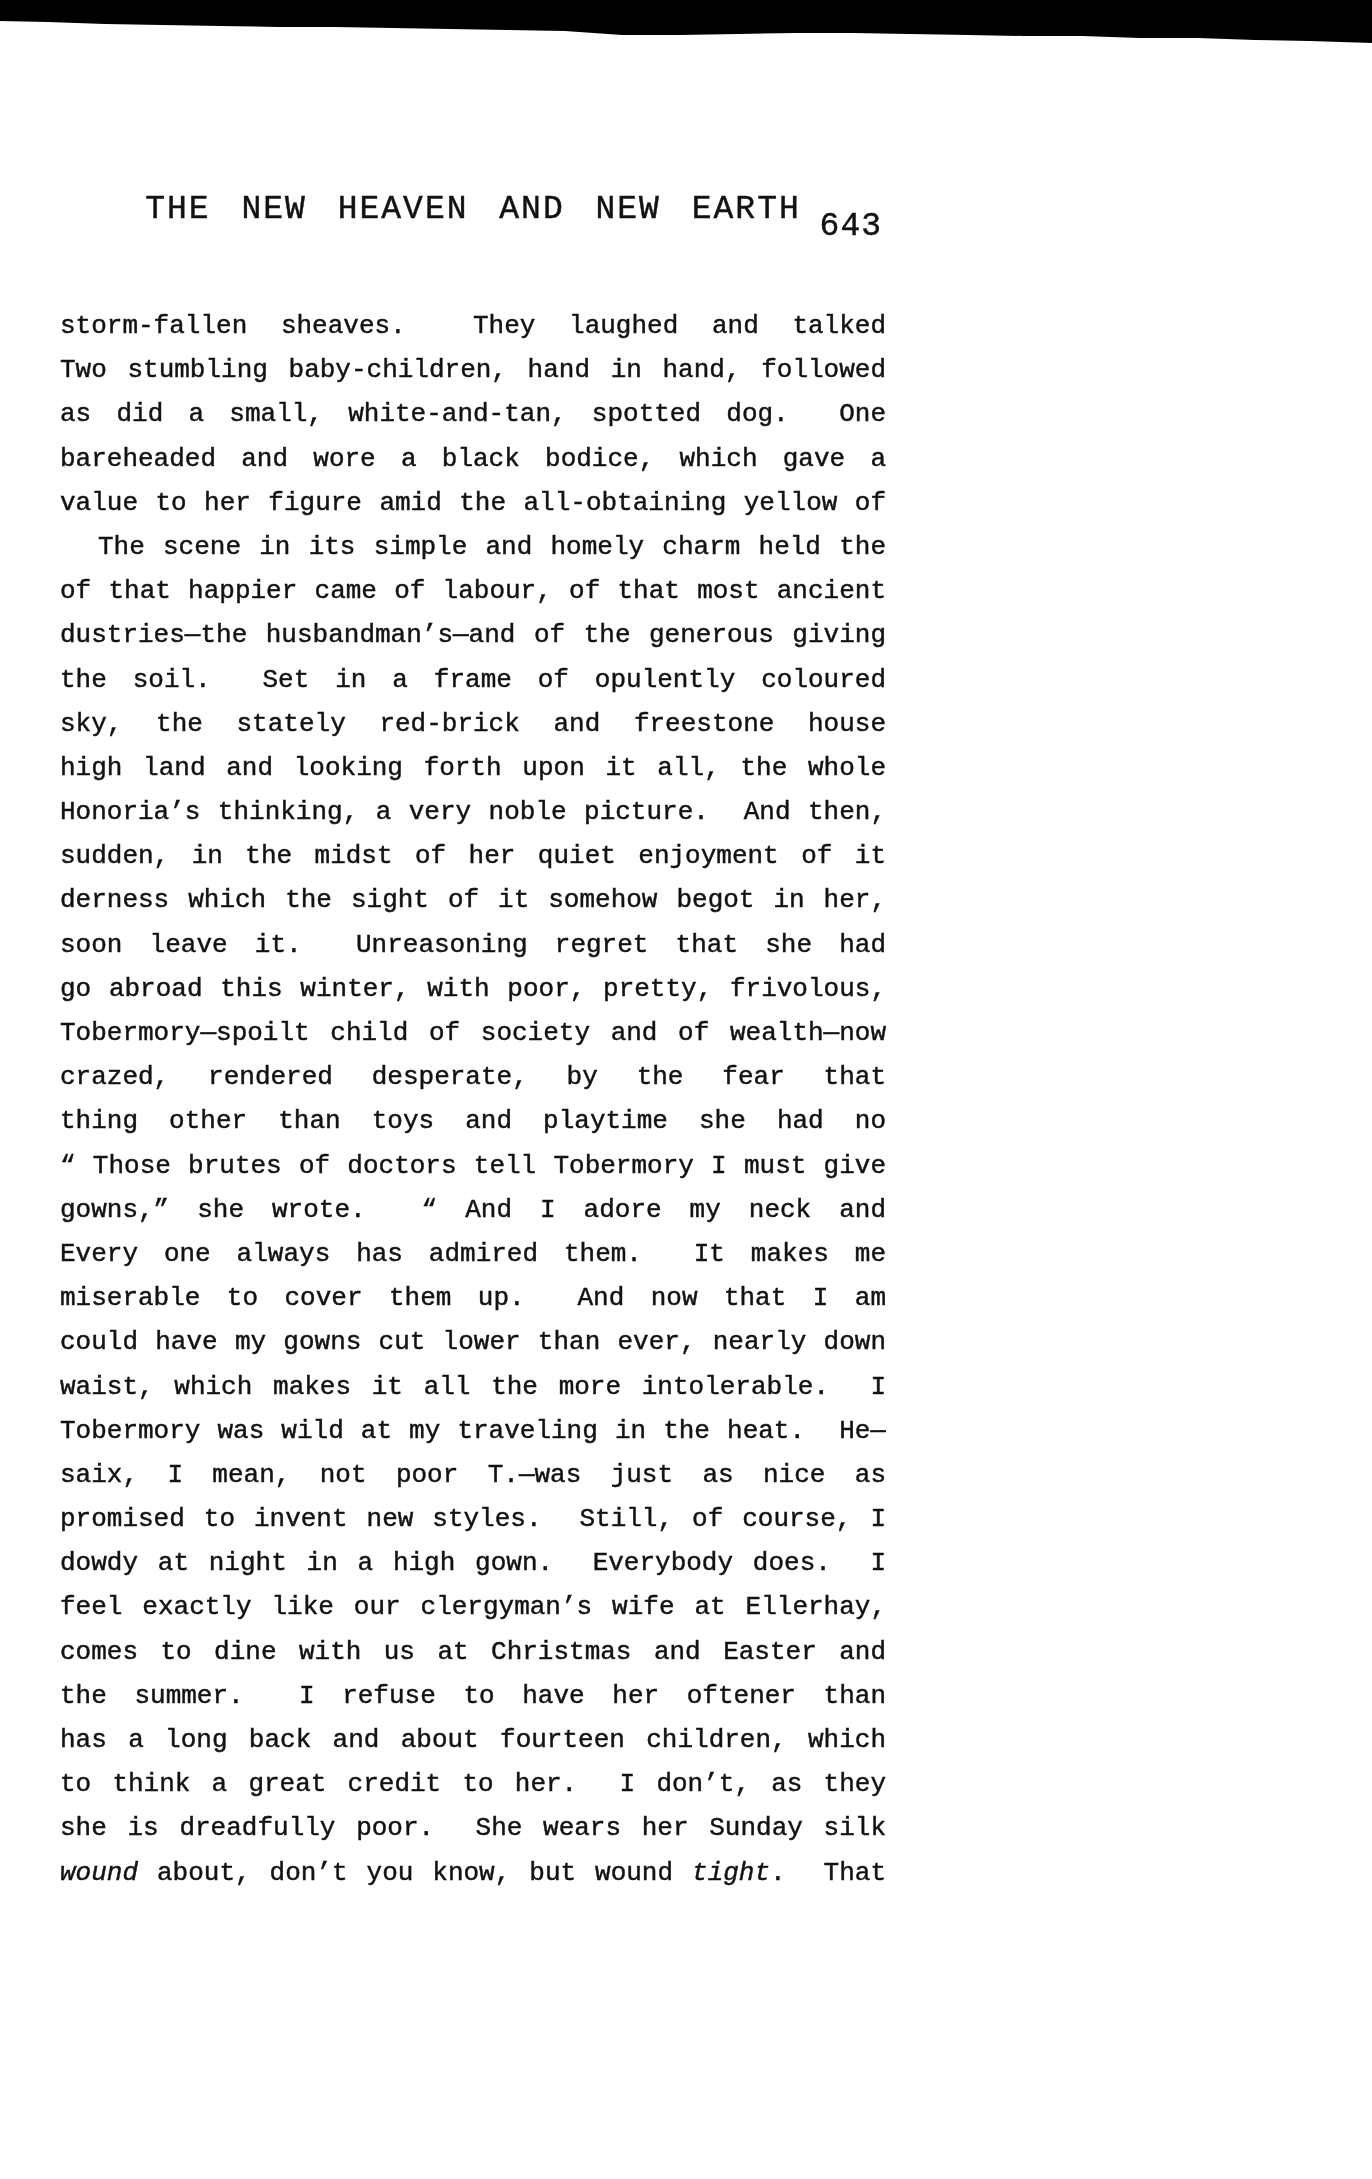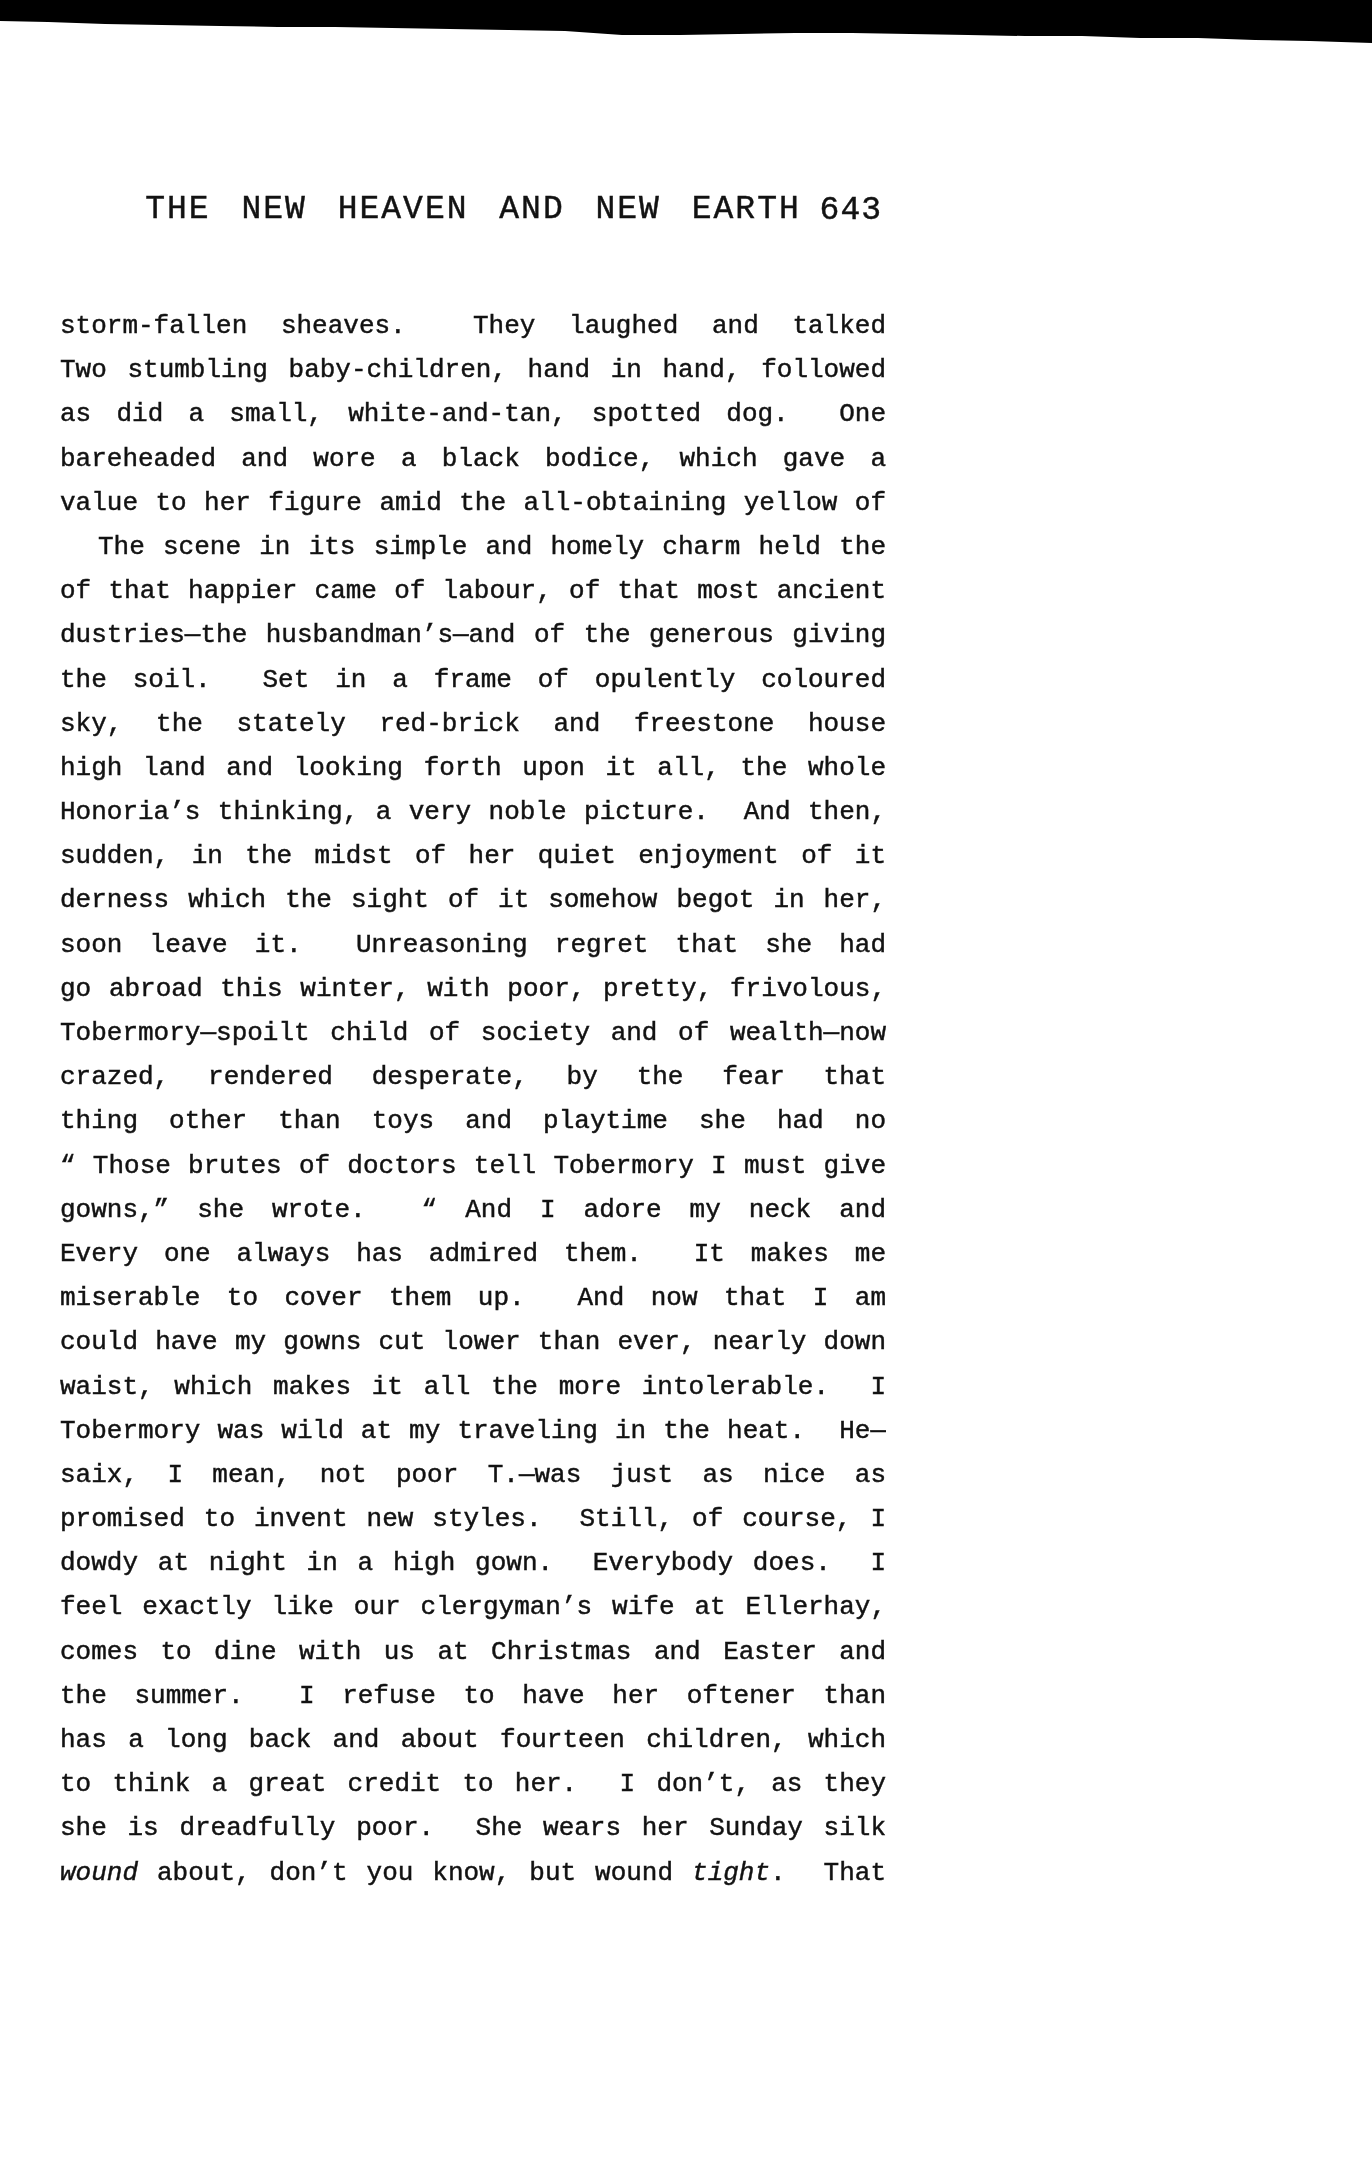--- a/index.html
+++ b/index.html
@@ -13,21 +13,21 @@
     -webkit-text-stroke:0.45px #121212;
   }
   .artifact-top{position:absolute;top:0;left:0;display:block;}
   .running-head{
     position:absolute;top:190px;left:60px;width:826px;
     text-align:center;white-space:nowrap;
     font-size:33px;line-height:40px;
     letter-spacing:2px;word-spacing:9px;
   }
   .running-head .folio{
-    position:absolute;right:4px;top:1px;
+    position:absolute;right:4px;top:17px;
     letter-spacing:1px;
     margin-left:11px;
   }
   .text-block{
     position:absolute;left:60px;top:262px;width:826px;
     font-size:26px;line-height:44.2px;margin-top:42px;
   }
   .line{
     height:44.2px;
     text-align:justify;

